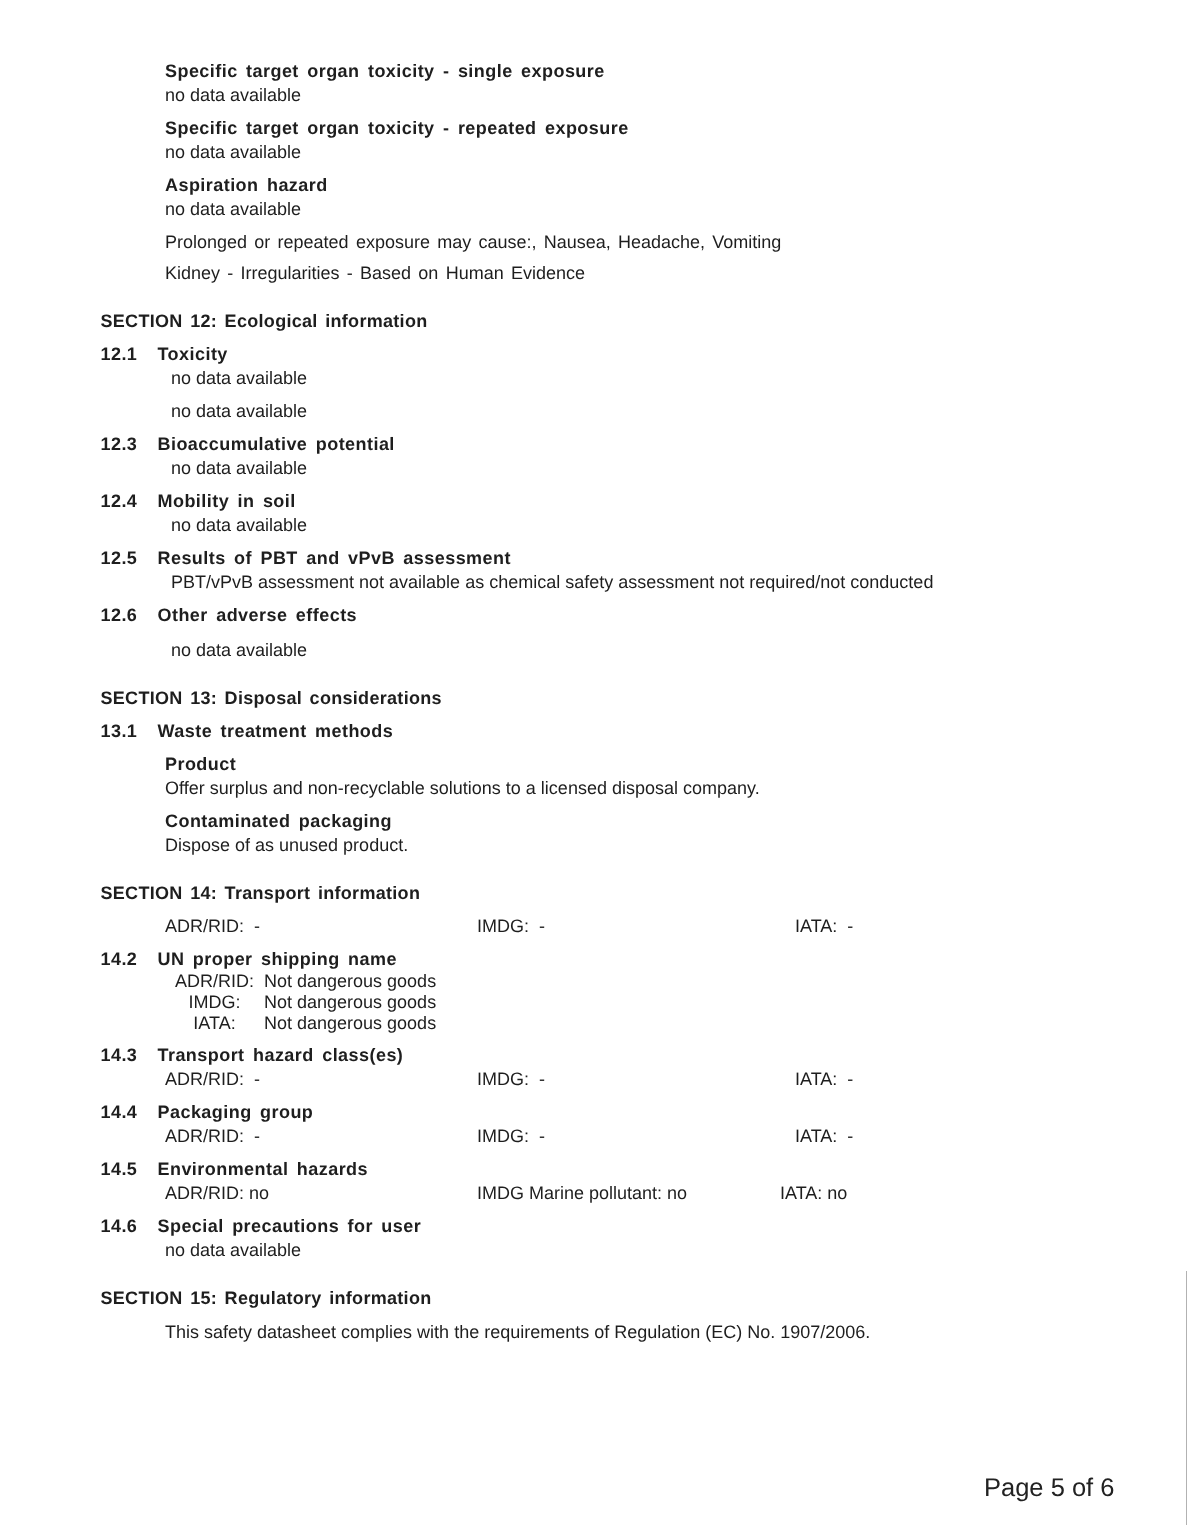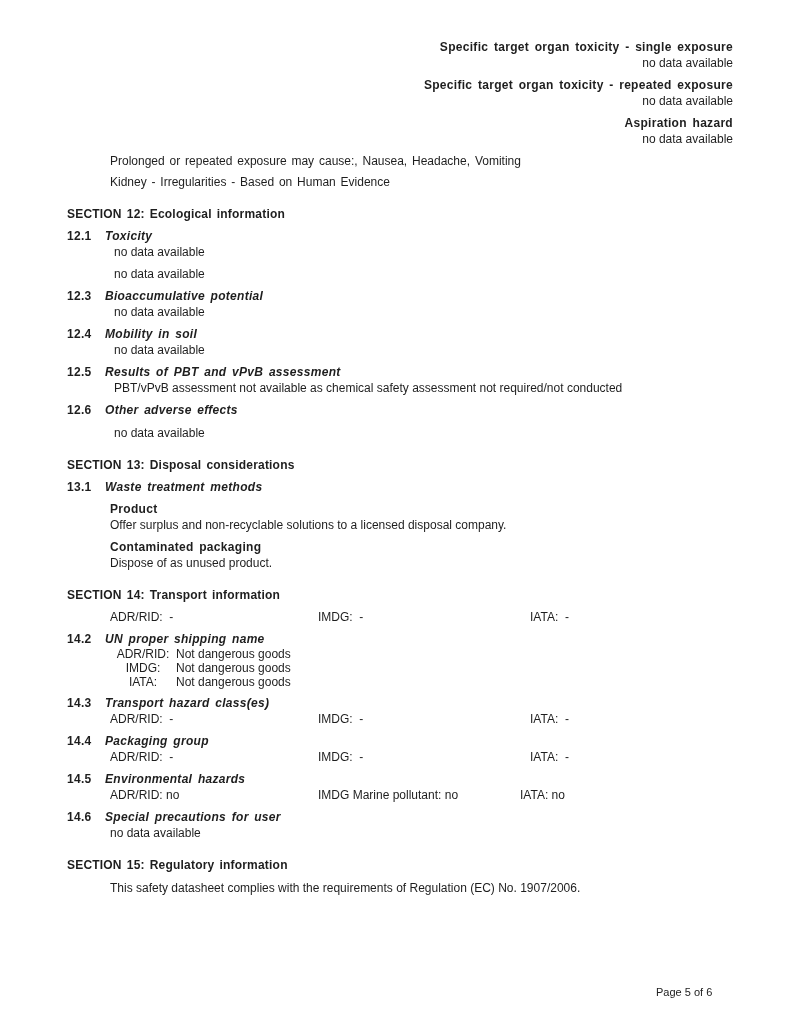--- a/index.html
+++ b/index.html
@@ -25,28 +25,28 @@
   .sec-title {
     font-weight: bold;
     letter-spacing: 0.2px;
     word-spacing: 1.5px;
     margin-top: 16px;
   }
   .sec-title:first-of-type { margin-top: 0; }
 
   
   .s11 { margin-left: 43px; }
-  .pair { margin-bottom: 6px; text-align: right; }
+  .pair { margin-bottom: 6px; }
   .note { margin: 5px 0 0 0; word-spacing: 1.5px; }
 
   
   .item { margin-top: 6px; }
   .item-head { display: flex; }
   .item-num { width: 38px; flex: 0 0 38px; font-weight: bold; letter-spacing: 0.3px; }
-  .item-title { font-weight: bold; letter-spacing: 0.3px; word-spacing: 2px; font-style: italic; }
+  .item-title { font-weight: bold; letter-spacing: 0.3px; word-spacing: 2px; }
   .item-body { margin-left: 47px; }
   .item-body.gap-body { margin-top: 7px; }
 
   
   .sub-pair { margin-left: 43px; margin-top: 6px; }
 
   
   .cols { display: flex; margin-left: 43px; }
   .cols span { white-space: pre; }
   .cols .c1 { width: 208px; flex: 0 0 208px; }
@@ -58,21 +58,21 @@
   .lv-rows { margin-left: 43px; }
   .lv-row { display: flex; line-height: 14px; }
   .lv-label { width: 66px; flex: 0 0 66px; text-align: center; }
 
   .reg-body { margin-left: 43px; margin-top: 7px; }
 
   .footer {
     position: absolute;
     left: 656px;
     top: 984px;
-    font-size: 11px;
+    font-size: 17px;
     color: #222;
   }
 </style>
 </head>
 <body>
 
 <div class="page">
   <div class="content">
 
     <div class="s11">

